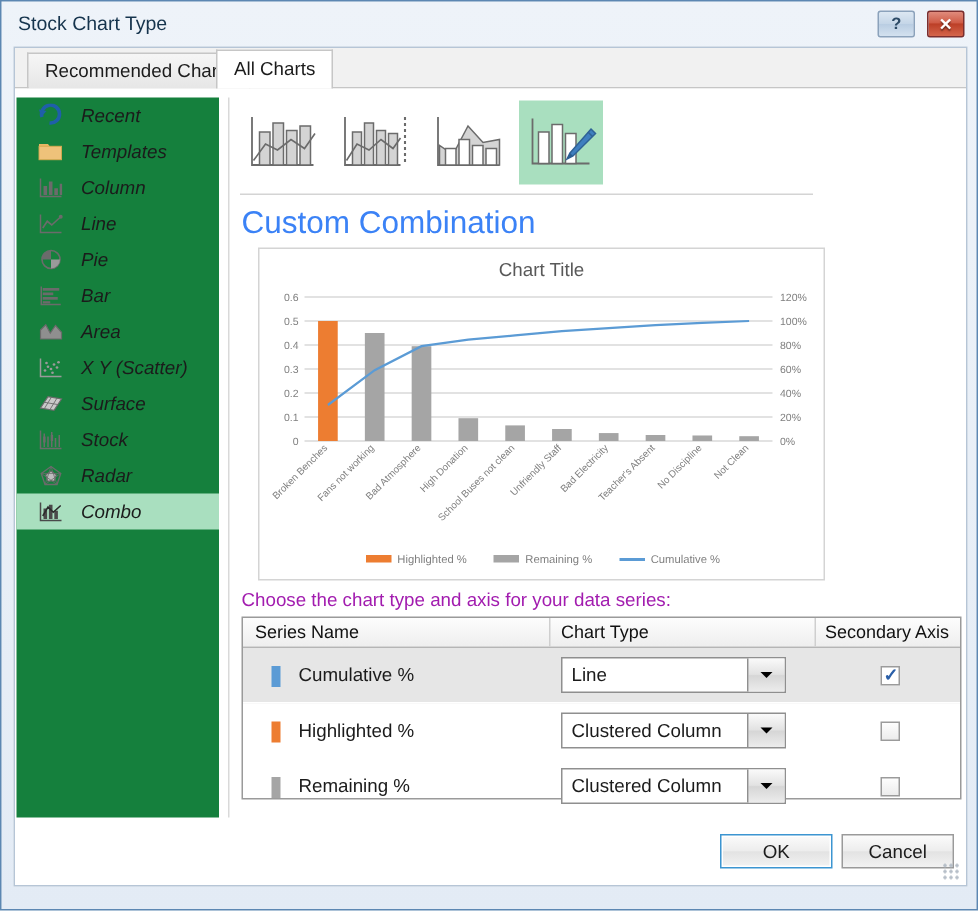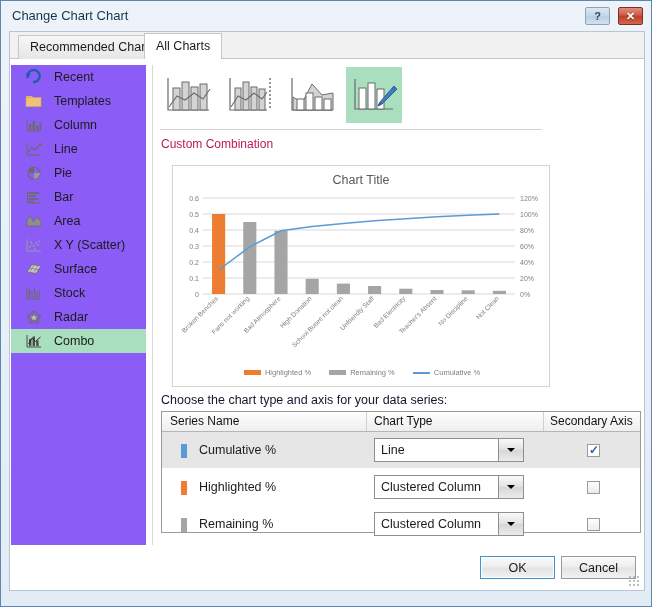--- a/index.html
+++ b/index.html
@@ -99,21 +99,22 @@
   #body-area {
     position: absolute; left: 0; top: 27px;
     width: 100%; height: 498px;
     background: #ffffff;
   }
 
   
   #typelist {
     position: absolute; left: 1px; top: 6px;
     width: 135px; height: 480px;
-    background: #8b5cf6;
+    background: #15803d;
+    font-style: italic;
   }
   .type-item {
     position: relative;
     height: 24px;
     display: flex; align-items: center;
     padding-left: 14px;
     font-size: 12.5px;
     color: #1b1b1b;
     cursor: default;
   }
@@ -153,21 +154,21 @@
   }
   .thumb.selected { background: #a9dfbf; }
 
   #thumb-sep {
     position: absolute; left: 0; top: 70px;
     width: 382px; height: 1px;
     background: #d4d4d4;
   }
   #section-title {
     position: absolute; left: 1px; top: 78px;
-    font-size: 12px; color: #be185d;
+    font-size: 21px; color: #3b82f6;
     font-family: "Liberation Sans", sans-serif;
   }
 
   
   #preview {
     position: absolute;
     left: 12px; top: 106px;
     width: 378px; height: 222px;
     border: 1px solid #d4d4d4;
     background: #ffffff;
@@ -191,21 +192,21 @@
     gap: 18px;
     font-size: 7.5px; color: #7f7f7f;
   }
   .legend-item { display: flex; align-items: center; gap: 4px; }
   .legend-swatch-bar { width: 17px; height: 5px; display: block; }
   .legend-swatch-line { width: 17px; height: 2px; display: block; }
 
   
   #choose-label {
     position: absolute; left: 1px; top: 334px;
-    font-size: 12.5px; color: #0f172a;
+    font-size: 12.5px; color: #a21caf;
   }
   #series-table {
     position: absolute;
     left: 1px; top: 352px;
     width: 480px; height: 122px;
     border: 1px solid #9a9a9a;
     box-sizing: border-box;
     background: #ffffff;
   }
   #series-header {
@@ -306,21 +307,21 @@
       radial-gradient(circle at 2px 2px, #aab4bf 1px, transparent 1.2px) 0 0/4px 4px;
     opacity: .85;
   }
 </style>
 </head>
 <body>
 
 <div id="window">
 
   <div id="titlebar">
-    <div id="title-text">Change Chart Chart</div>
+    <div id="title-text">Stock Chart Type</div>
     <div class="tb-btn" id="help-btn">?</div>
     <div class="tb-btn" id="close-btn">✕</div>
   </div>
 
   <div id="client">
 
     <div id="tabstrip">
       <div class="tab" id="tab-recommended">Recommended Charts</div>
       <div class="tab active" id="tab-all">All Charts</div>
     </div>

